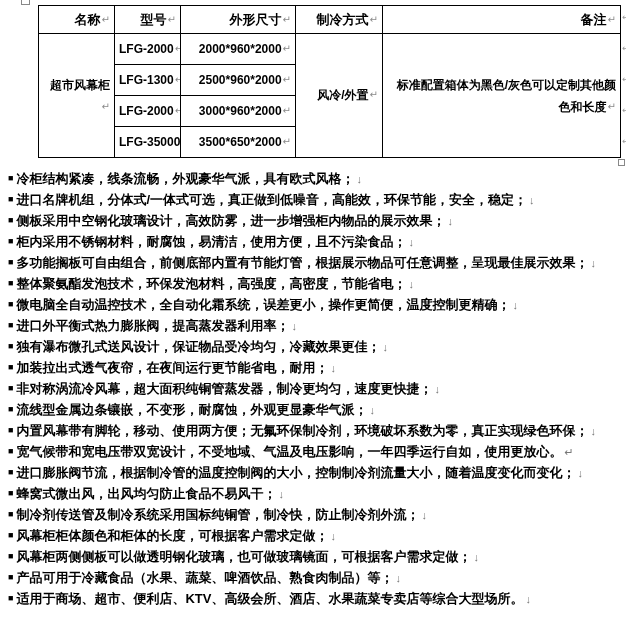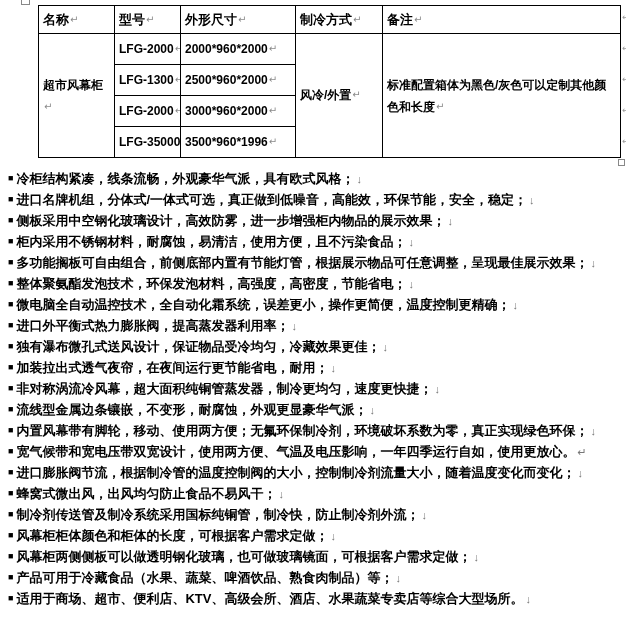--- a/index.html
+++ b/index.html
@@ -7,21 +7,21 @@
     width:626px;height:634px;position:relative;background:#ffffff;
     font-family:"Liberation Sans","DejaVu Sans",sans-serif;
     overflow:hidden;color:#000;
   }
   
   .spec-table{
     position:absolute;left:38px;top:5px;
     border-collapse:collapse;table-layout:fixed;width:582px;
   }
   .spec-table th,.spec-table td{
-    border:1px solid #000;text-align:left;vertical-align:middle;
+    border:1px solid #000;text-align:right;vertical-align:middle;
     font-weight:bold;color:#000;padding:0 4px;overflow:hidden;
   }
   .spec-table th{font-size:13px;height:27px;}
   .spec-table td{font-size:12px;height:30px;margin-left:36px;}
   .cell-name{font-size:13px;line-height:22px;}
   .cell-cooling{font-size:13px;white-space:nowrap;}
   .cell-remark{font-size:13px;line-height:22px;padding:0 8px;}
   .nowrap{white-space:nowrap;}
   
   .cmark{
@@ -87,21 +87,21 @@
   <tr>
     <td class="nowrap"><span>LFG-1300</span><span class="cmark">↵</span></td>
     <td class="nowrap"><span>2500*960*2000</span><span class="cmark">↵</span></td>
   </tr>
   <tr>
     <td class="nowrap"><span>LFG-2000</span><span class="cmark">↵</span></td>
     <td class="nowrap"><span>3000*960*2000</span><span class="cmark">↵</span></td>
   </tr>
   <tr>
     <td class="nowrap"><span>LFG-35000</span></td>
-    <td class="nowrap"><span>3500*960*1996</span><span class="cmark">↵</span></td>
+    <td class="nowrap"><span>3500*650*2000</span><span class="cmark">↵</span></td>
   </tr>
 </tbody>
   </table>
 
 <span class="row-end-mark" style="top:12px">↵</span>
 <span class="row-end-mark" style="top:43px">↵</span>
 <span class="row-end-mark" style="top:74px">↵</span>
 <span class="row-end-mark" style="top:105px">↵</span>
 <span class="row-end-mark" style="top:136px">↵</span>
 
@@ -114,21 +114,21 @@
   <div class="feature"><span class="bullet">■</span><span>柜内采用不锈钢材料，耐腐蚀，易清洁，使用方便，且不污染食品；</span><span class="fmark">↓</span></div>
   <div class="feature"><span class="bullet">■</span><span>多功能搁板可自由组合，前侧底部内置有节能灯管，根据展示物品可任意调整，呈现最佳展示效果；</span><span class="fmark">↓</span></div>
   <div class="feature"><span class="bullet">■</span><span>整体聚氨酯发泡技术，环保发泡材料，高强度，高密度，节能省电；</span><span class="fmark">↓</span></div>
   <div class="feature"><span class="bullet">■</span><span>微电脑全自动温控技术，全自动化霜系统，误差更小，操作更简便，温度控制更精确；</span><span class="fmark">↓</span></div>
   <div class="feature"><span class="bullet">■</span><span>进口外平衡式热力膨胀阀，提高蒸发器利用率；</span><span class="fmark">↓</span></div>
   <div class="feature"><span class="bullet">■</span><span>独有瀑布微孔式送风设计，保证物品受冷均匀，冷藏效果更佳；</span><span class="fmark">↓</span></div>
   <div class="feature"><span class="bullet">■</span><span>加装拉出式透气夜帘，在夜间运行更节能省电，耐用；</span><span class="fmark">↓</span></div>
   <div class="feature"><span class="bullet">■</span><span>非对称涡流冷风幕，超大面积纯铜管蒸发器，制冷更均匀，速度更快捷；</span><span class="fmark">↓</span></div>
   <div class="feature"><span class="bullet">■</span><span>流线型金属边条镶嵌，不变形，耐腐蚀，外观更显豪华气派；</span><span class="fmark">↓</span></div>
   <div class="feature"><span class="bullet">■</span><span>内置风幕带有脚轮，移动、使用两方便；无氟环保制冷剂，环境破坏系数为零，真正实现绿色环保；</span><span class="fmark">↓</span></div>
-  <div class="feature"><span class="bullet">■</span><span>宽气候带和宽电压带双宽设计，使用两方便、气温及电压影响，一年四季运行自如，使用更放心。</span><span class="fmark">↵</span></div>
+  <div class="feature"><span class="bullet">■</span><span>宽气候带和宽电压带双宽设计，不受地域、气温及电压影响，一年四季运行自如，使用更放心。</span><span class="fmark">↵</span></div>
   <div class="feature"><span class="bullet">■</span><span>进口膨胀阀节流，根据制冷管的温度控制阀的大小，控制制冷剂流量大小，随着温度变化而变化；</span><span class="fmark">↓</span></div>
   <div class="feature"><span class="bullet">■</span><span>蜂窝式微出风，出风均匀防止食品不易风干；</span><span class="fmark">↓</span></div>
   <div class="feature"><span class="bullet">■</span><span>制冷剂传送管及制冷系统采用国标纯铜管，制冷快，防止制冷剂外流；</span><span class="fmark">↓</span></div>
   <div class="feature"><span class="bullet">■</span><span>风幕柜柜体颜色和柜体的长度，可根据客户需求定做；</span><span class="fmark">↓</span></div>
   <div class="feature"><span class="bullet">■</span><span>风幕柜两侧侧板可以做透明钢化玻璃，也可做玻璃镜面，可根据客户需求定做；</span><span class="fmark">↓</span></div>
   <div class="feature"><span class="bullet">■</span><span>产品可用于冷藏食品（水果、蔬菜、啤酒饮品、熟食肉制品）等；</span><span class="fmark">↓</span></div>
   <div class="feature"><span class="bullet">■</span><span>适用于商场、超市、便利店、KTV、高级会所、酒店、水果蔬菜专卖店等综合大型场所。</span><span class="fmark">↓</span></div>
 </div>
 
 </body></html>

